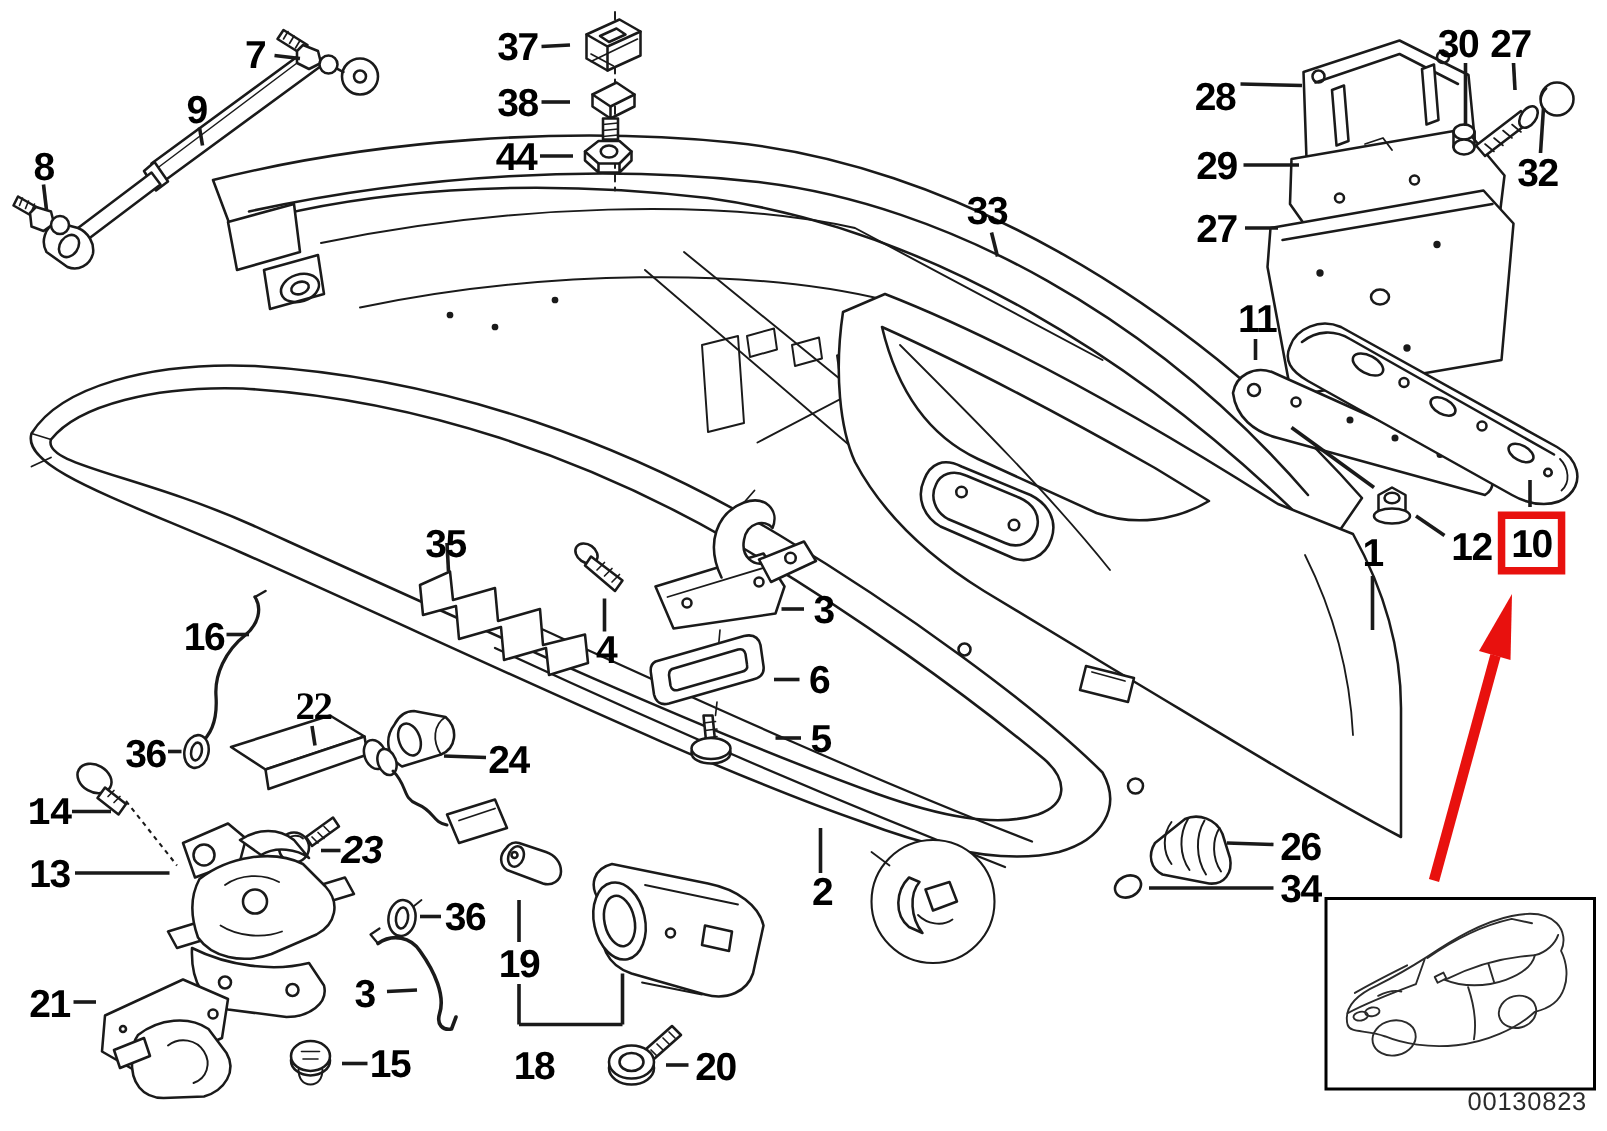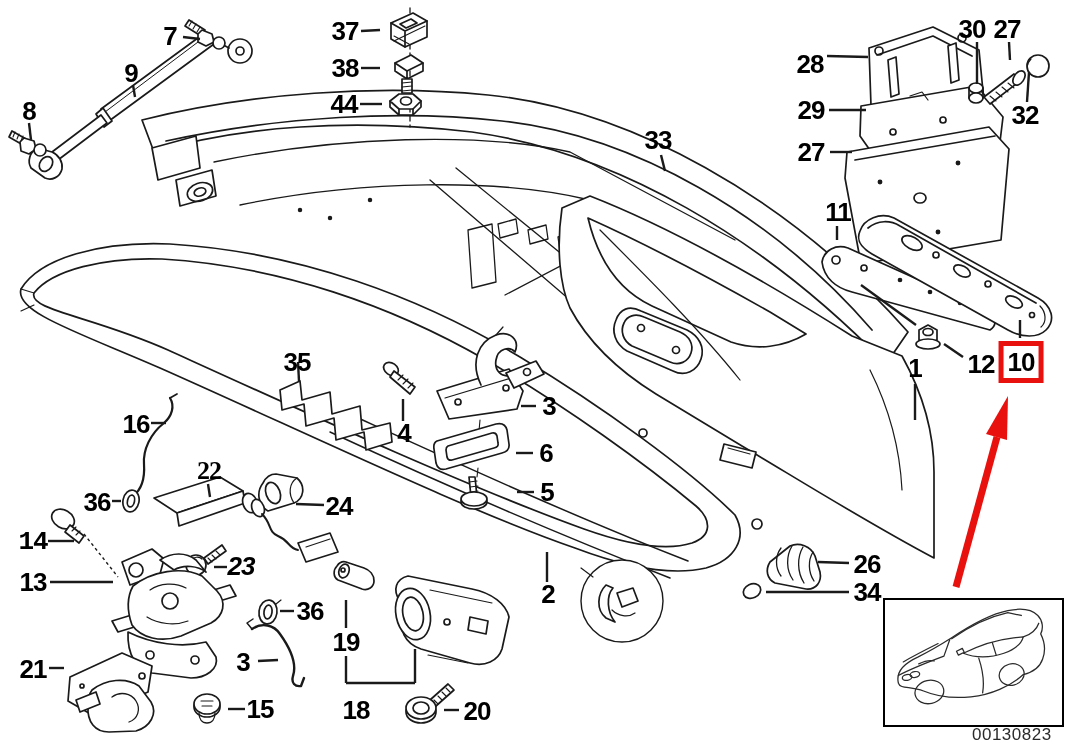--- a/index.html
+++ b/index.html
@@ -3,21 +3,21 @@
 <meta charset="utf-8">
 <style>
   html,body{margin:0;padding:0;background:#fff}
   .stage{position:relative;width:1071px;height:754px;background:#fff;overflow:hidden;
          font-family:"Liberation Sans","DejaVu Sans",sans-serif}
   svg.layer{position:absolute;left:0;top:0}
   .part-label{position:absolute;transform:translate(-50%,-50%);font-weight:bold;
               font-size:26px;letter-spacing:-1px;color:#000;line-height:1;white-space:nowrap;z-index:5}
   .part-label.boxed{border:5px solid var(--hl,#e8110e);padding:3px 4px}
   .inset{position:absolute;border:2px solid #000;background:#fff;z-index:4}
-  .image-id{position:absolute;left:972px;top:725px;width:86px;
+  .image-id{position:absolute;left:972px;top:725px;width:86px;text-align:right;
             font-size:17px;color:#2b2b2b;letter-spacing:.5px;z-index:5}
 </style>
 </head>
 <body>
 
 <div class="stage" id="stage">
 
   <svg class="layer" id="art" width="1071" height="754" viewBox="0 0 1071 754" fill="none" stroke="#1a1a1a" stroke-width="1.7" stroke-linecap="round" stroke-linejoin="round">
 
     <g>

